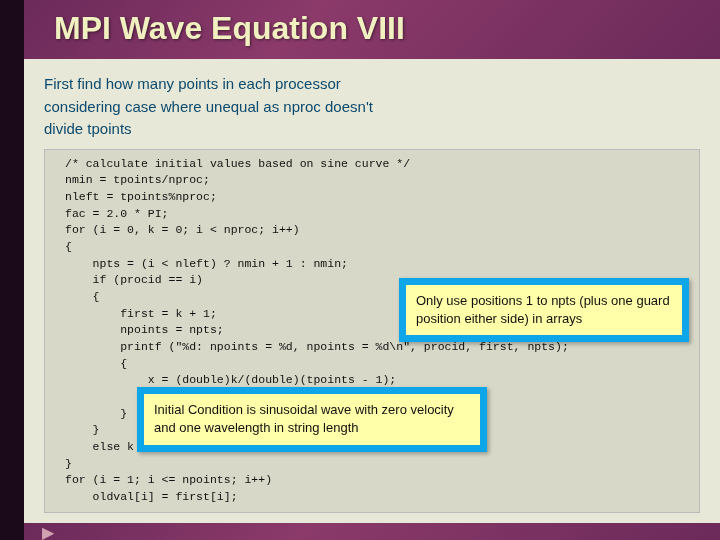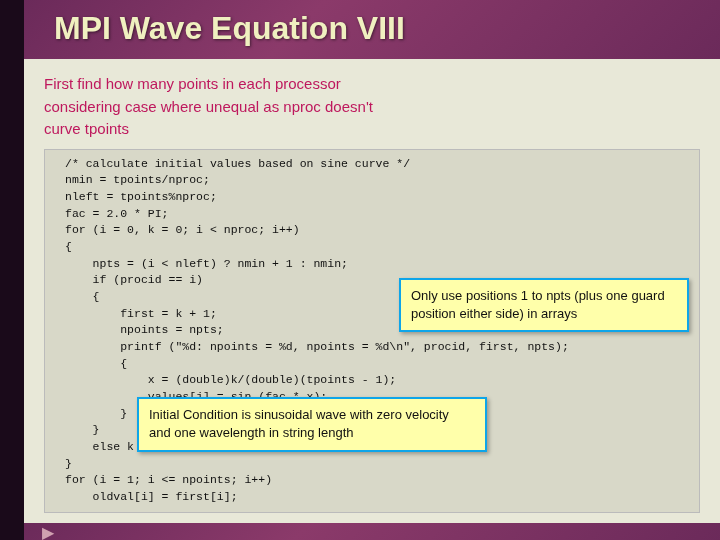--- a/index.html
+++ b/index.html
@@ -58,21 +58,21 @@
       flex: 1;
       background: #e8e8d8;
       position: relative;
       padding: 14px 20px 10px 20px;
       display: flex;
       flex-direction: column;
       gap: 8px;
     }
 
     .intro-text {
-      color: #be185d;
+      color: #0c4a6e;
       font-size: 15px;
       line-height: 1.5;
       font-family: Arial, sans-serif;
     }
 
     
     .code-block {
       background: #d8d8c8;
       border: 1px solid #bbb;
       font-family: 'Courier New', Courier, monospace;
@@ -87,21 +87,21 @@
     .code-line {
       white-space: pre;
       display: block;
       margin-left: 12px;
     }
 
     
     .tooltip-box {
       position: absolute;
       background: #ffffaa;
-      border: 2px solid #0ea5e9;
+      border: 7px solid #0ea5e9;
       padding: 7px 10px;
       font-size: 13px;
       color: #111;
       font-family: Arial, sans-serif;
       line-height: 1.4;
       box-shadow: 2px 2px 4px rgba(0,0,0,0.3);
       z-index: 10;
     }
 
     .tooltip-positions {
@@ -141,21 +141,21 @@
 
     <div class="title-bar">
       <span class="title-text">MPI Wave Equation VIII</span>
     </div>
 
     <div class="main-content">
 
       <div class="intro-text">
         <span>First find how many points in each processor</span><br>
         <span>considering case where unequal as nproc doesn't</span><br>
-        <span>curve tpoints</span>
+        <span>divide tpoints</span>
       </div>
 
       <div class="code-block">
         <span class="code-line">/* calculate initial values based on sine curve */</span>
         <span class="code-line">nmin = tpoints/nproc;</span>
         <span class="code-line">nleft = tpoints%nproc;</span>
         <span class="code-line">fac = 2.0 * PI;</span>
         <span class="code-line">for (i = 0, k = 0; i &lt; nproc; i++)</span>
         <span class="code-line">{</span>
         <span class="code-line">    npts = (i &lt; nleft) ? nmin + 1 : nmin;</span>

